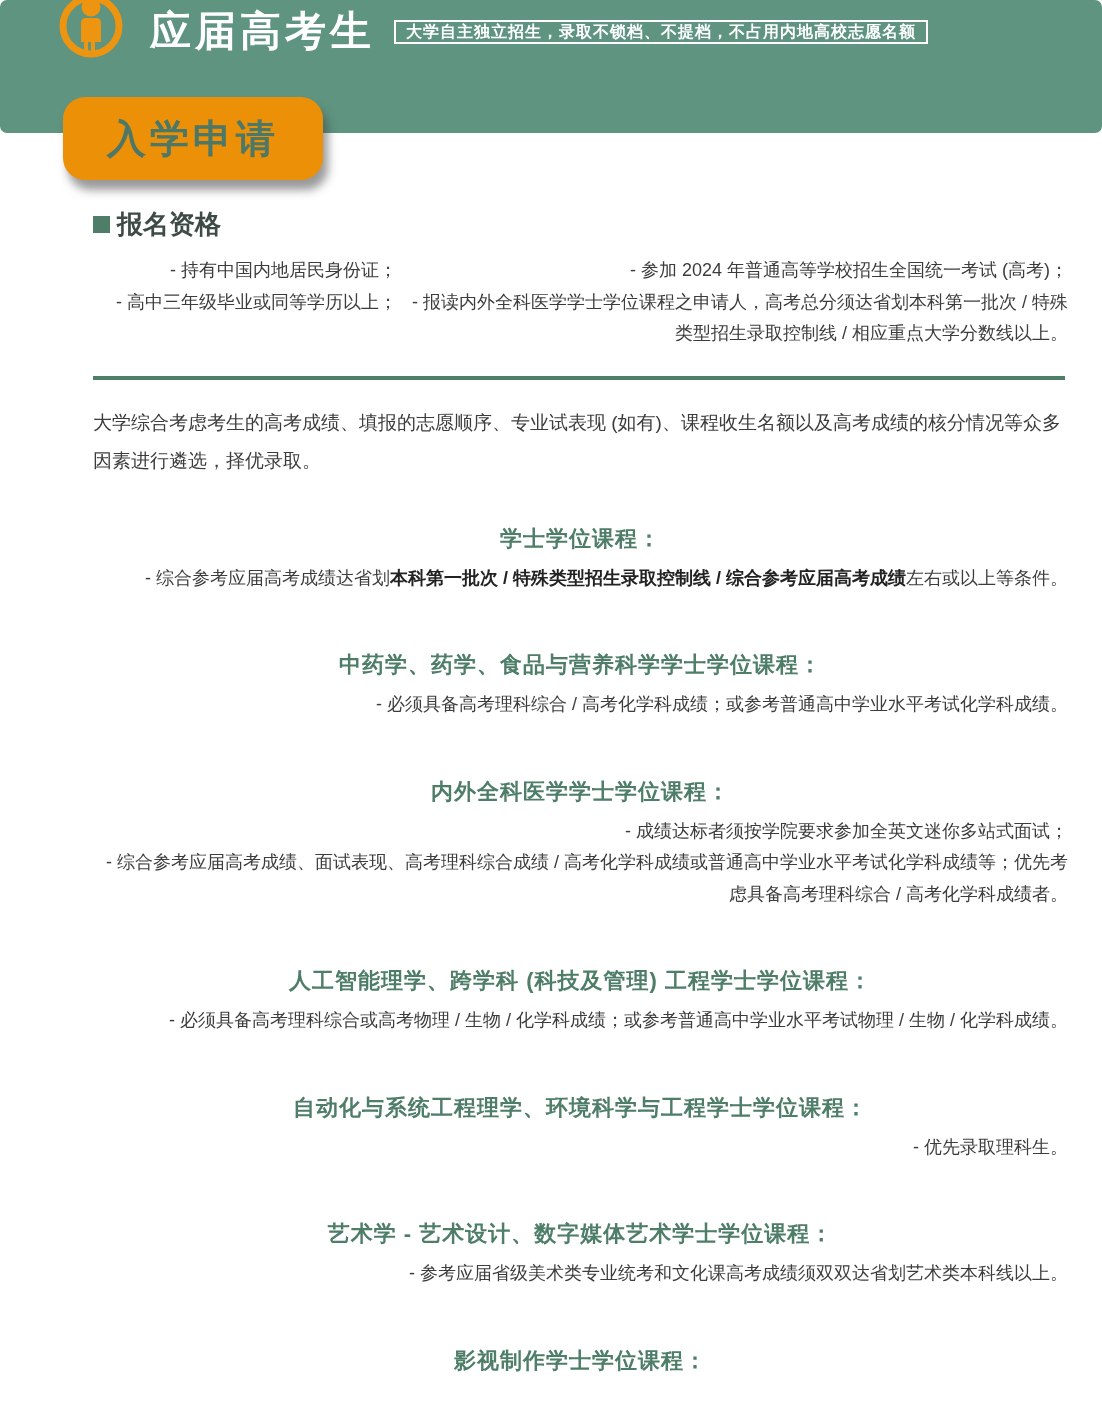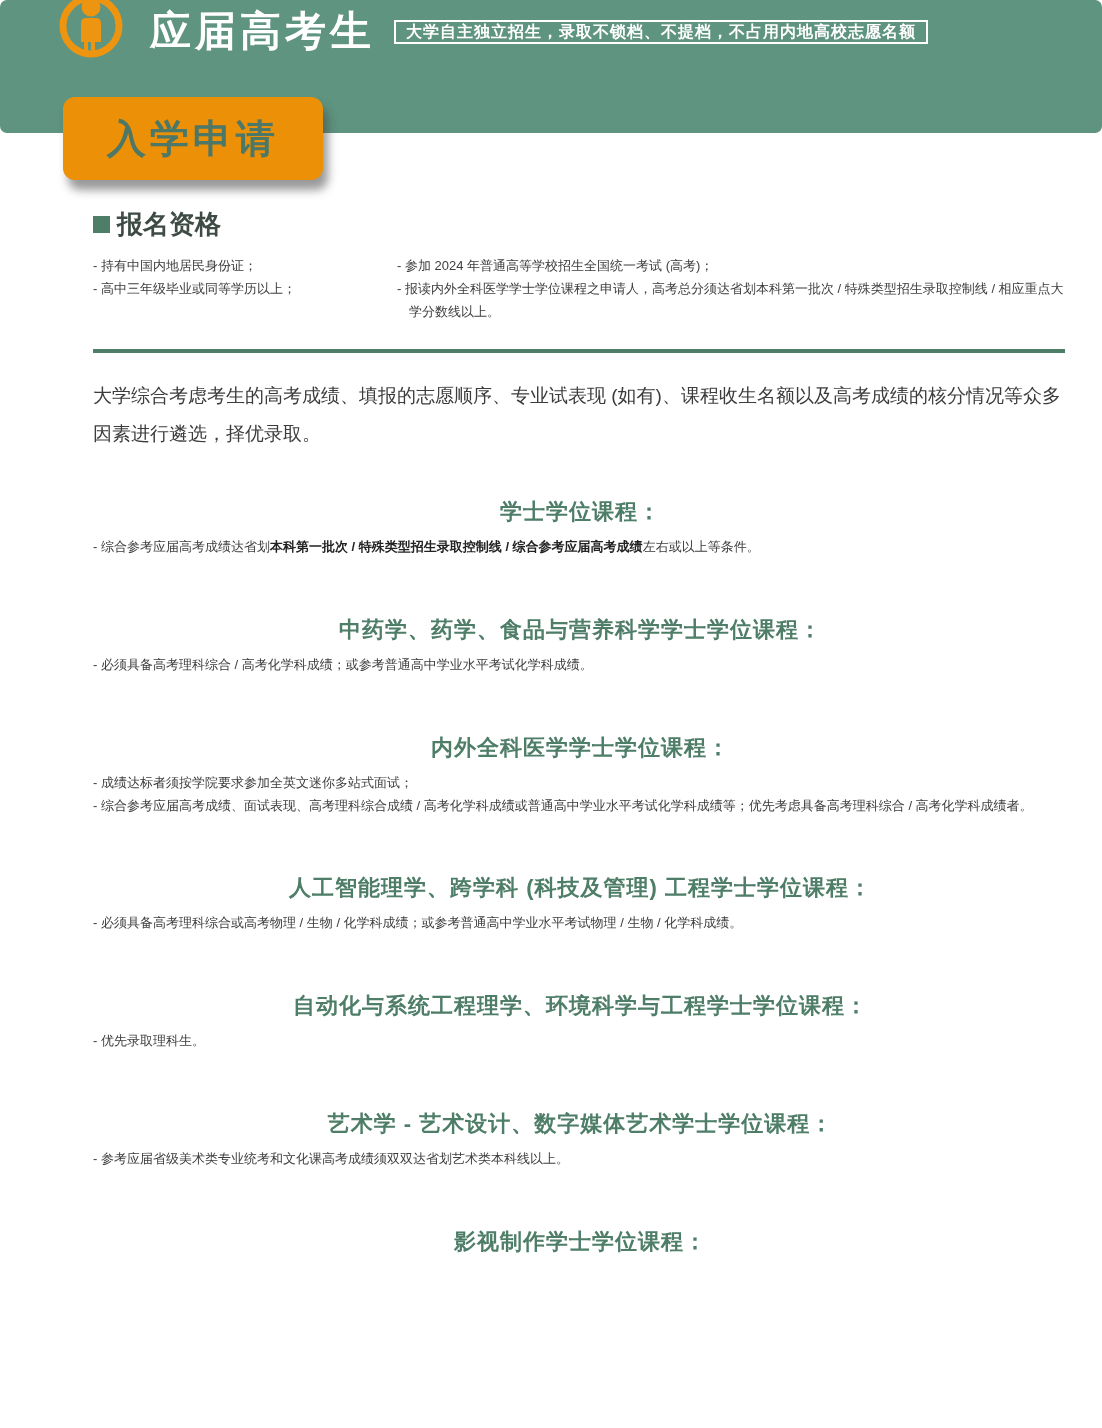--- a/index.html
+++ b/index.html
@@ -30,39 +30,39 @@
   }
   .tagline{
     position:absolute;left:381px;top:20px;height:24px;
     border:2px solid #ffffff;display:flex;align-items:center;
     padding:0 10px;color:#ffffff;font-size:16px;font-weight:bold;
     letter-spacing:1px;white-space:nowrap;margin-left:13px;
   }
   
   .badge{
     position:absolute;left:63px;top:97px;width:260px;height:83px;
-    background:var(--accent-orange);border-radius:12px;
+    background:var(--accent-orange);border-radius:22px;
     display:flex;align-items:center;justify-content:center;
     font-size:39px;font-weight:bold;color:var(--badge-text);letter-spacing:4px;
     box-shadow:5px 10px 10px rgba(70,70,70,0.55);
     cursor:pointer;
   }
   
   .content{position:absolute;top:207px;left:93px;width:975px;}
   .sec-heading{
     display:flex;align-items:center;gap:7px;
     font-size:26px;font-weight:bold;color:var(--dark-heading);text-align:center;
   }
   .sq{width:17px;height:17px;background:var(--heading-green);flex:0 0 auto;}
   .elig-cols{display:flex;margin-top:13px;}
   .elig-cols .col.left{width:304px;flex:0 0 auto;}
   .elig-cols .col.right{flex:1;}
   .bullet{
-    font-size:13px;line-height:1.75;color:var(--body-text);
-    padding-left:12px;text-indent:-12px;
+    font-size:18px;line-height:1.75;color:var(--body-text);
+    padding-left:12px;text-indent:-12px;text-align:right;
   }
   .divider{
     border:none;height:4px;background:var(--heading-green);
     margin:26px 0 24px 0;width:972px;
   }
   .intro{font-size:19px;line-height:2.0;margin:13px 0 0 0;}
   .program{margin-top:56px;}
   .program.bachelor{margin-top:44px;}
   .course-heading{
     font-size:22px;font-weight:bold;color:var(--heading-green);

